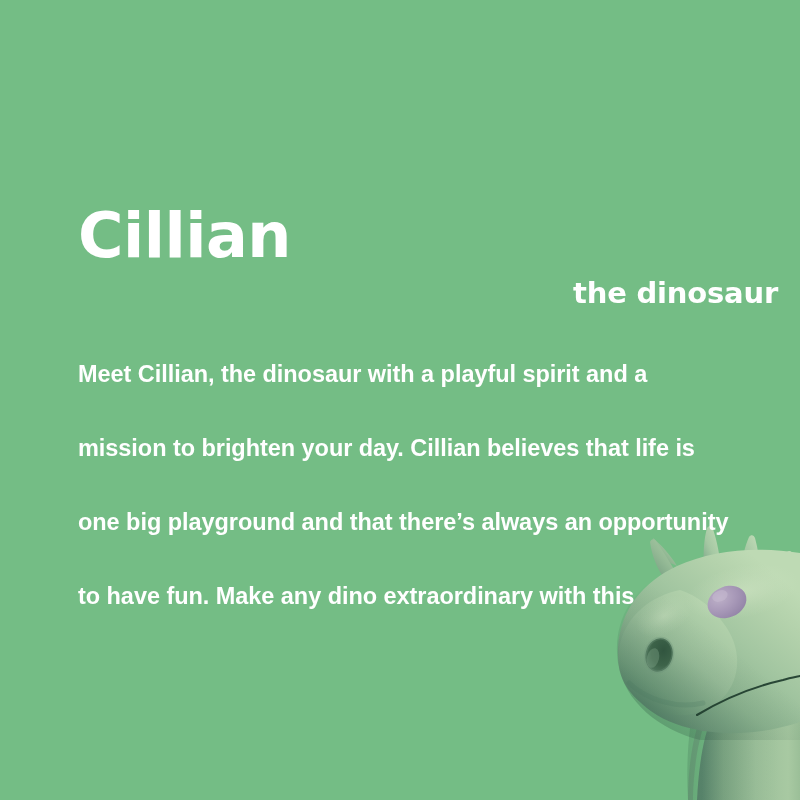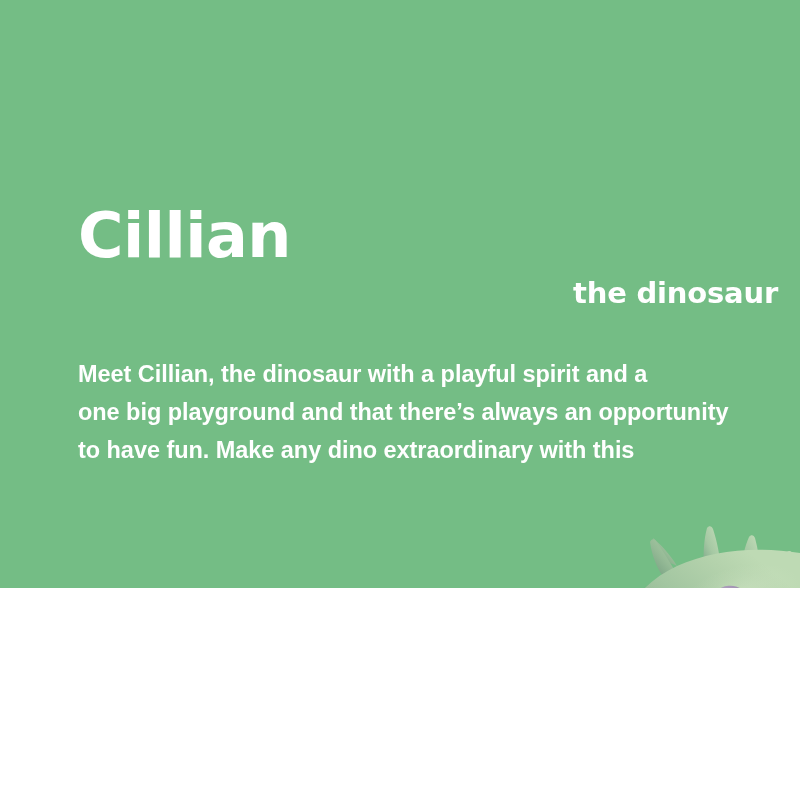--- a/index.html
+++ b/index.html
@@ -10,21 +10,21 @@
   body {
     width: 800px;
     height: 800px;
     overflow: hidden;
     font-family: "Liberation Sans", sans-serif;
   }
 
   #card {
     position: relative;
     width: 800px;
-    height: 588px;
+    height: 800px;
     background: #74bd85;
     overflow: hidden;
   }
 
   
   #text-block {
     position: absolute;
     left: 78px;
     top: 204px;
     width: 700px;
@@ -61,20 +61,21 @@
   }
 
   .body-line {
     font-family: "Liberation Sans", sans-serif;
     font-size: 23.5px;
     font-weight: 700;
     line-height: 38px;
     color: #ffffff;
     white-space: nowrap;
     letter-spacing: -0.05px;
+    margin-top: 36px;
   }
 
   #body-copy {
     margin-top: 44px;
   }
 
   
   #dino {
     position: absolute;
     left: 0;
@@ -282,18 +283,19 @@
       </g>
 
     </g>
   </svg>
 
   <div id="text-block">
     <h1 id="title">Cillian</h1>
     <h2 id="subtitle">the dinosaur</h2>
     <div id="body-copy">
       <div class="body-line">Meet Cillian, the dinosaur with a playful spirit and a</div>
+      <div class="body-line">mission to brighten your day. Cillian believes that life is</div>
       <div class="body-line">one big playground and that there’s always an opportunity</div>
       <div class="body-line">to have fun. Make any dino extraordinary with this</div>
     </div>
   </div>
 
 </div>
 
 </body></html>

